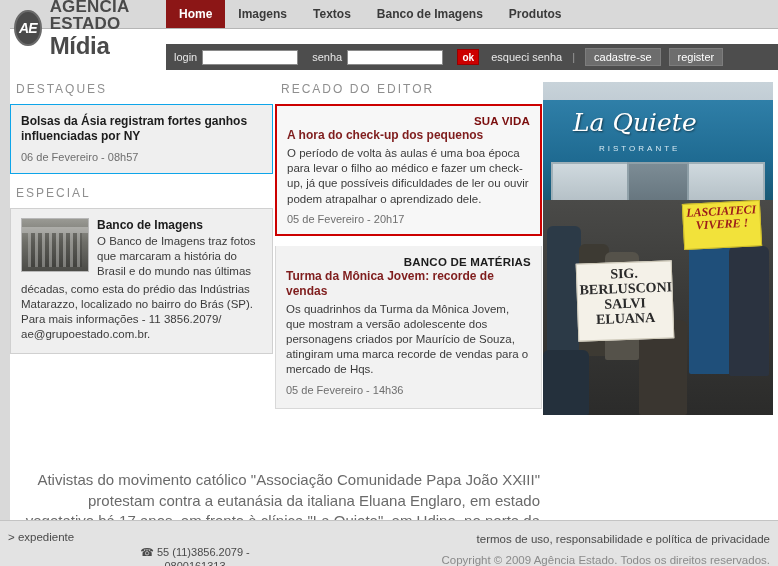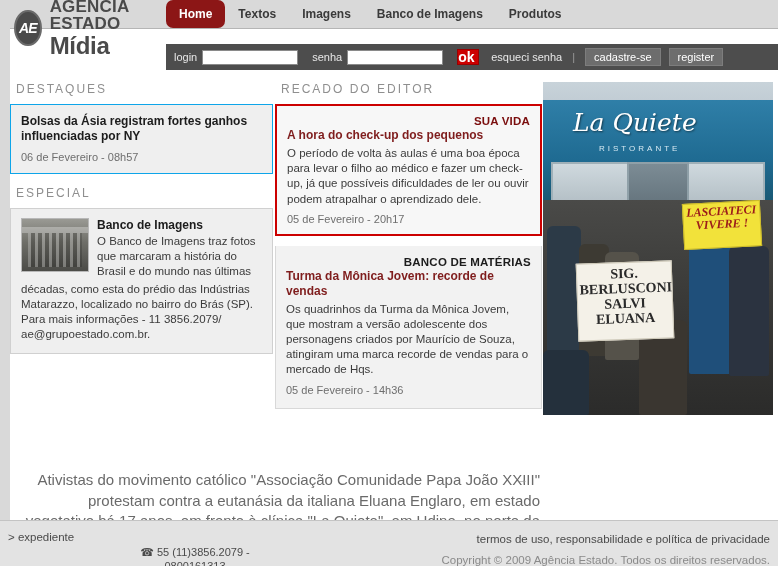--- a/index.html
+++ b/index.html
@@ -42,21 +42,20 @@
   .nav-item {
     display: flex;
     align-items: center;
     padding: 0 13px;
     font-size: 12px;
     font-weight: bold;
     color: #3a3a3a;
     cursor: pointer;
     height: 28px;
     box-sizing: border-box;
-    border-radius: 7px;
   }
   .nav-item.active {
     background: #8c1616;
     color: #ffffff;
   }
 
   
   .logo-wrap {
     position: absolute;
     left: 14px;
@@ -125,24 +124,25 @@
     font-size: 11px;
     padding: 0 2px;
     margin-right: 14px;
     box-sizing: border-box;
   }
   .ok-btn {
     width: 22px;
     height: 16px;
     background: #cc0000;
     color: #ffffff;
-    font-size: 14px;
+    font-size: 10px;
     font-weight: bold;
     display: flex;
     align-items: center;
+    justify-content: center;
     border: 1px solid #9a0000;
     margin-right: 12px;
     cursor: pointer;
     box-sizing: border-box;
   }
   .link-white {
     color: #e8e8e8;
     font-size: 11px;
     text-decoration: none;
     cursor: pointer;
@@ -481,24 +481,24 @@
 <body>
 
 <div id="page">
 
   <div class="topbar">
     <div class="nav">
       <div class="nav-item active">
           <span>Home</span>
         </div>
       <div class="nav-item">
+          <span>Imagens</span>
+        </div>
+      <div class="nav-item">
           <span>Textos</span>
-        </div>
-      <div class="nav-item">
-          <span>Imagens</span>
         </div>
       <div class="nav-item">
           <span>Banco de Imagens</span>
         </div>
       <div class="nav-item">
           <span>Produtos</span>
         </div>
     </div>
   </div>
 

